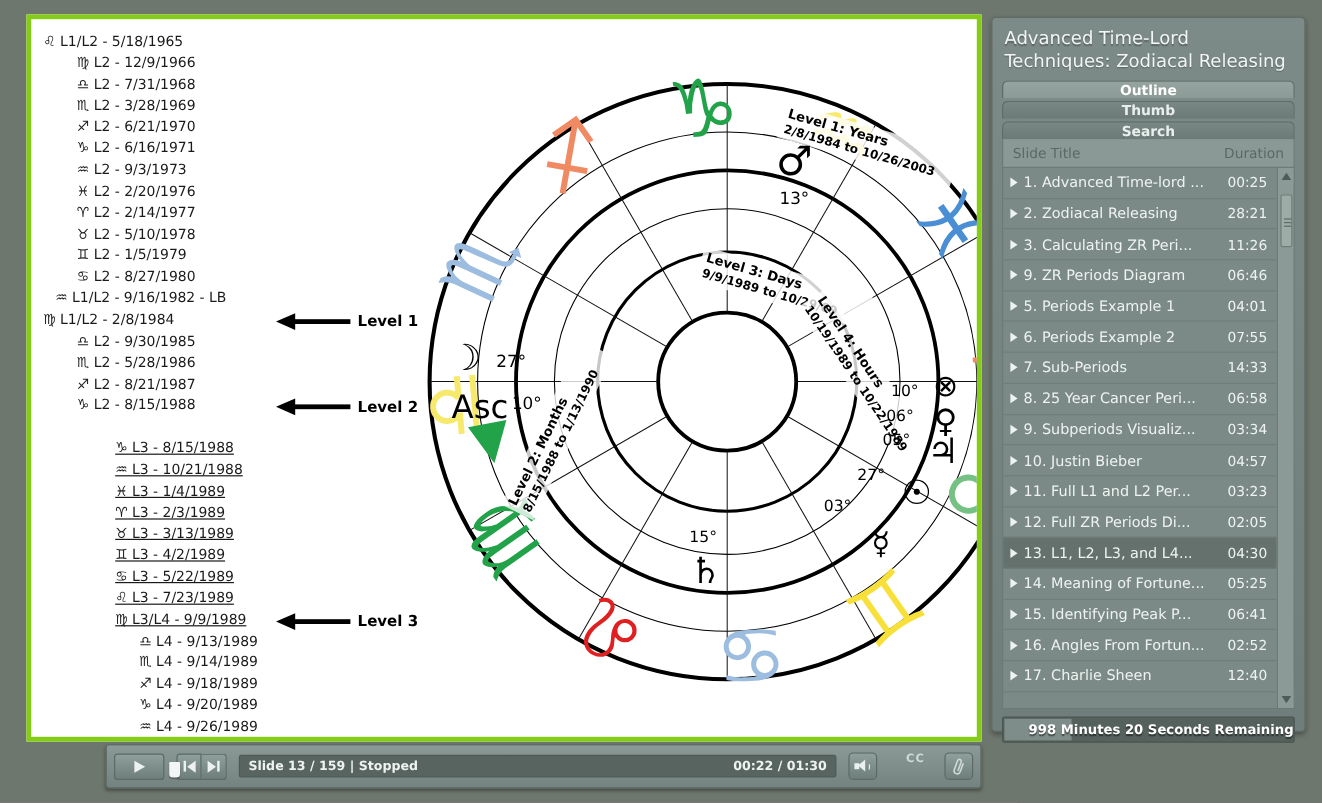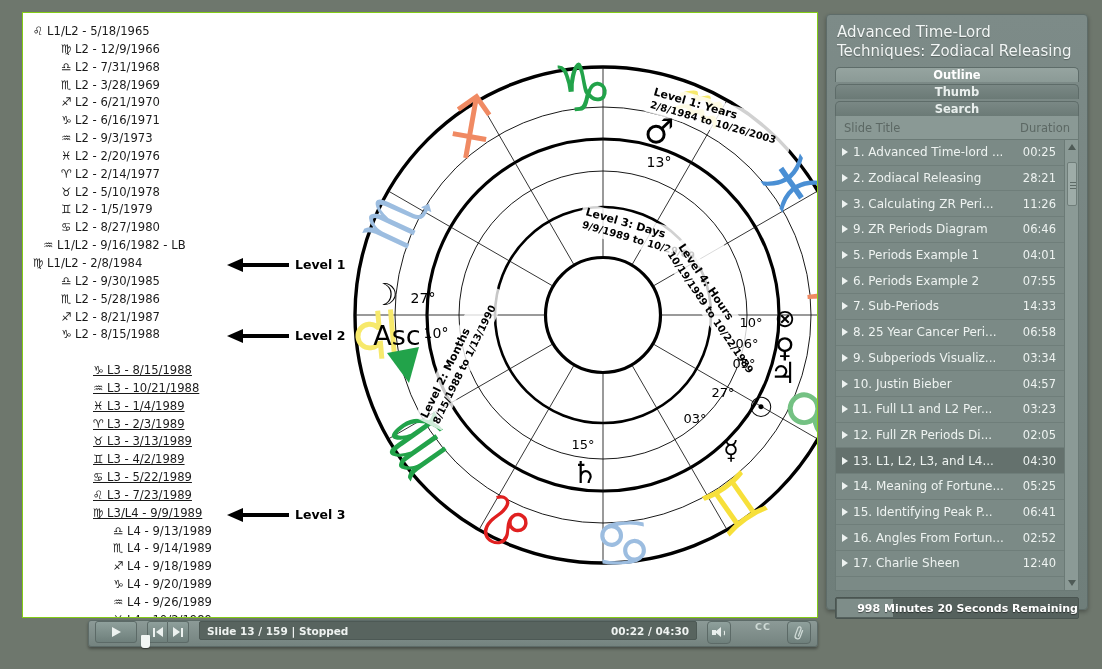--- a/index.html
+++ b/index.html
@@ -9,21 +9,21 @@
     font-family: "Liberation Sans", sans-serif;
     overflow: hidden;
   }
   #root { position: relative; width: 1102px; height: 669px; }
 
   
   .stage {
     position: absolute; left: 22px; top: 12px;
     width: 796px; height: 606px;
     background: #ffffff;
-    border: 1px solid #84cc16;
+    border: 4px solid #84cc16;
     overflow: hidden;
   }
 
   
   .zr-list {
     position: absolute; left: 8px; top: 10px;
     width: 340px;
     font-family: "DejaVu Sans", sans-serif;
     font-size: 11.6px;
     color: #1a1a1a;
@@ -60,25 +60,25 @@
     font-weight: bold; font-size: 12.5px; color: #000;
   }
 
   
   .wheel { position: absolute; left: 300px; top: 22px; width: 560px; height: 560px; }
   .wheel svg { display: block; }
 
   
   .player {
     position: absolute; left: 88px; top: 620px;
-    width: 730px; height: 27px;
+    width: 730px; height: 37px;
     background: linear-gradient(#8c9a97, #74837f);
     border: 1px solid #5d6b68;
     border-radius: 3px;
-    display: flex; align-items: flex-start;
+    display: flex; align-items: center;
     padding: 0 6px;
     gap: 10px;
     box-shadow: 0 2px 3px rgba(0,0,0,.35);
   }
   .pbtn {
     background: linear-gradient(#8fa09c, #6e7f7b);
     border: 1px solid #5c6a67;
     border-radius: 3px;
     height: 22px;
     display: flex; align-items: center; justify-content: center;
@@ -426,21 +426,21 @@
       </div>
       <div class="pbtn nav">
         <span class="navicon">
           <span style="width:0;height:0;border-top:5px solid transparent;border-bottom:5px solid transparent;border-left:7px solid #edf2f0;"></span>
           <span class="bar-v"></span>
         </span>
       </div>
     </div>
     <div class="seek">
       <span class="status">Slide 13 / 159 | Stopped</span>
-      <span class="time">00:22 / 04:30</span>
+      <span class="time">00:22 / 01:30</span>
     </div>
     <div class="seek-handle"></div>
     <div class="pbtn round">
       <span class="spk">
         <span class="box"></span>
           <span class="cone"></span>
           <span class="wv w1"></span>
       </span>
     </div>
     <div class="right-icons">

